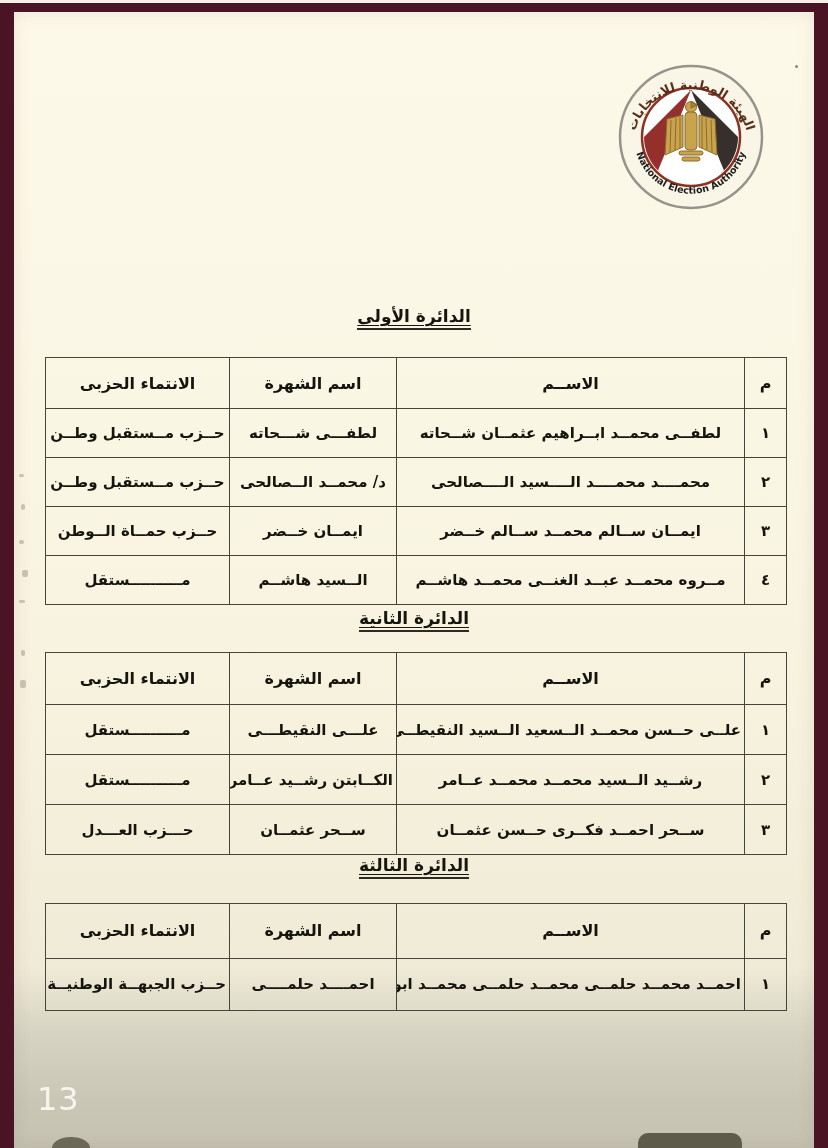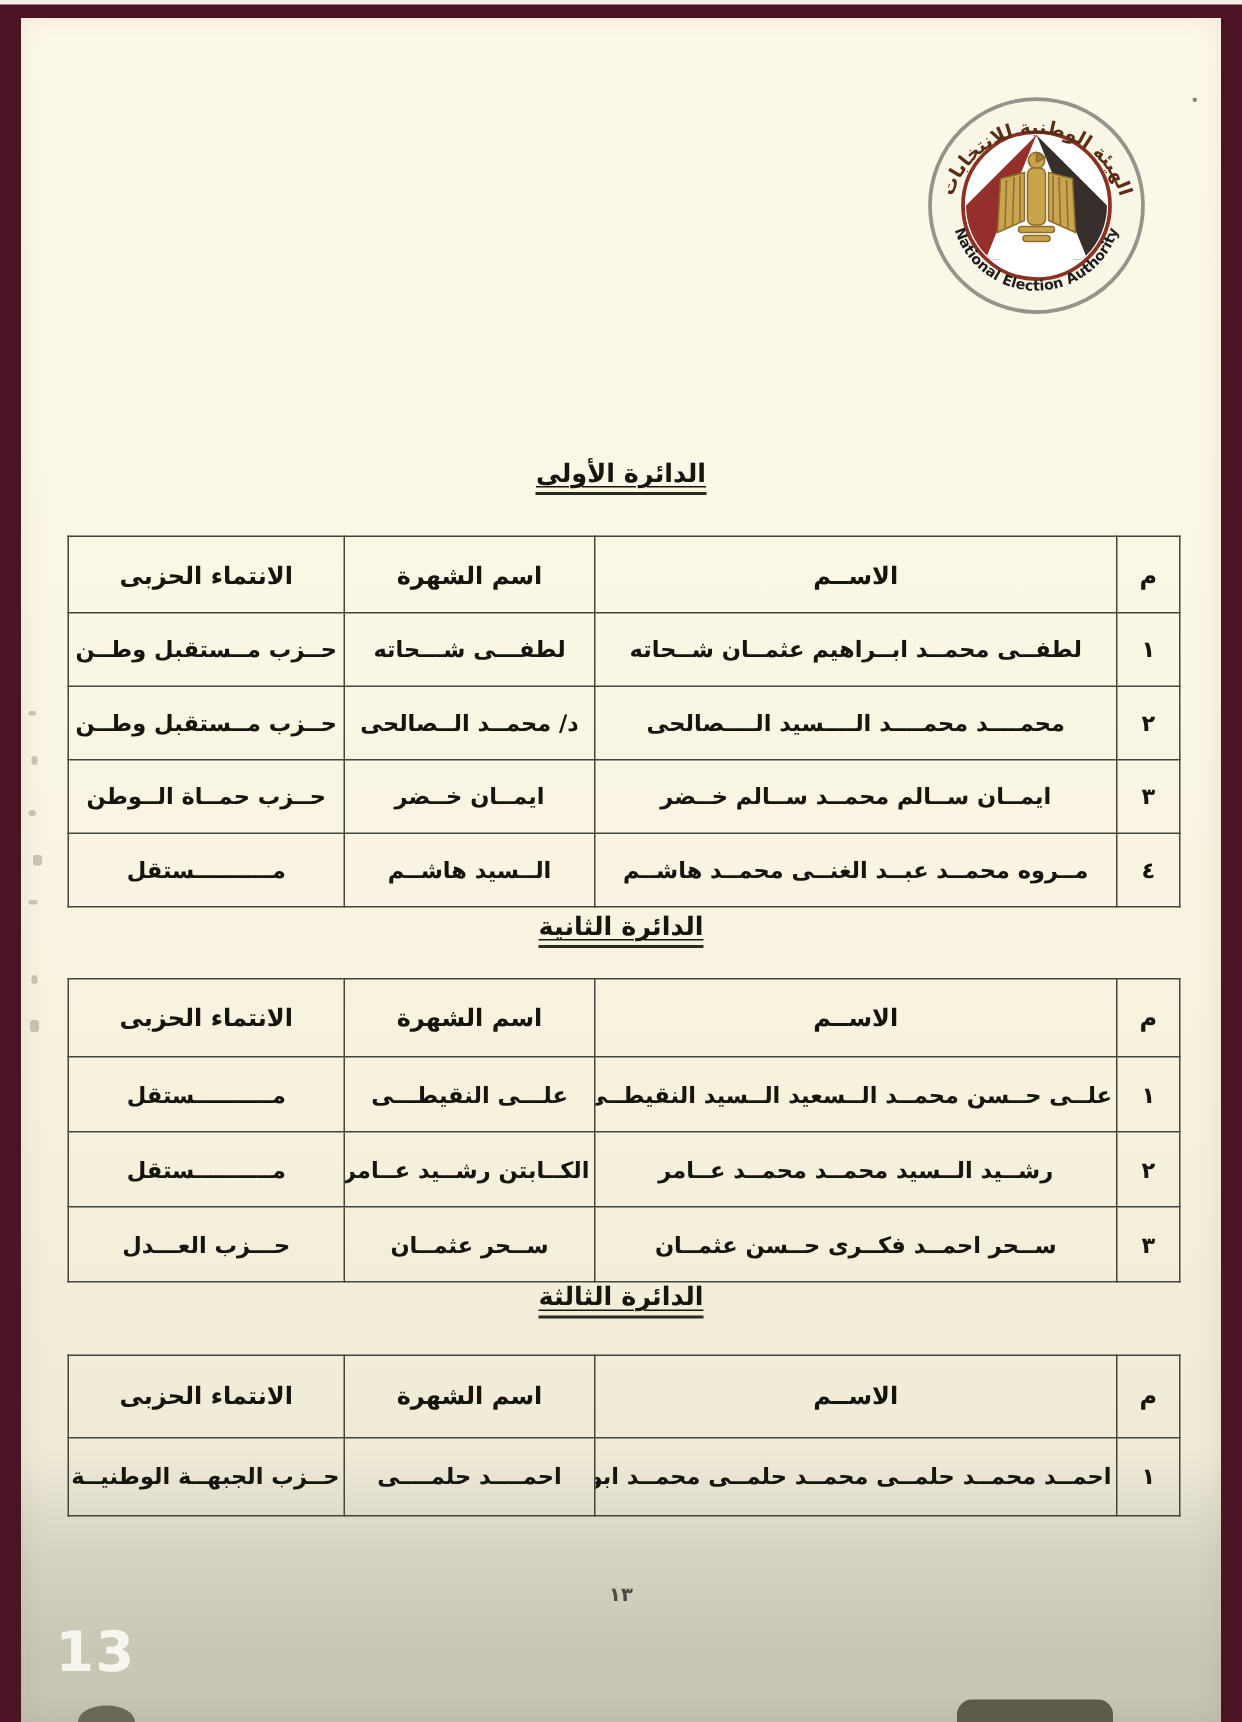--- a/index.html
+++ b/index.html
@@ -33,22 +33,22 @@
     border:1.6px solid #45453c;
     font-weight:bold;color:#15150e;text-align:center;vertical-align:middle;
     padding:0 3px;overflow:hidden;white-space:nowrap;
   }
   table.roster th{font-size:16px;}
   table.roster td{font-size:15px;}
   td.col-num{font-size:15px;}
   
   .arabic-pageno{position:absolute;left:0;width:100%;text-align:center;font-size:13px;color:#4c4c42;font-weight:bold;}
   .overlay-pageno{
-    position:absolute;left:37px;top:1080px;font-size:37px;color:#f7f6ee;
-    font-weight:bold;letter-spacing:1px;z-index:5;
+    position:absolute;left:37px;top:1080px;font-size:32px;color:#f7f6ee;
+    font-weight:normal;letter-spacing:1px;z-index:5;
   }
   
   .margin-mark{position:absolute;background:#8d877a;opacity:.45;border-radius:2px;z-index:2;}
   .dot-mark{position:absolute;width:3px;height:3px;background:#5c5246;border-radius:50%;opacity:.7;}
   
   .peek-circle{position:absolute;left:52px;top:1137px;width:38px;height:22px;background:#6b6857;border-radius:50%;z-index:4;}
   .peek-pill{position:absolute;left:638px;top:1133px;width:104px;height:26px;background:#5e5b4b;border-radius:10px;z-index:4;}
 </style>
 </head>
 <body>
@@ -203,21 +203,20 @@
     </tr>
     <tr>
       <td class="col-num">١</td>
       <td>احمــد محمــد حلمــى محمــد حلمــى محمــد ابوعيطــه</td>
       <td>احمــــد حلمــــى</td>
       <td>حــزب الجبهــة الوطنيــة</td>
     </tr>
   </tbody>
     </table>
 
-  <div class="arabic-pageno" style="top:1044px;">١٣</div>
 
   <div class="margin-mark" style="left:5px;top:462px;width:5px;height:3px;"></div>
   <div class="margin-mark" style="left:7px;top:492px;width:4px;height:6px;"></div>
   <div class="margin-mark" style="left:5px;top:528px;width:5px;height:4px;"></div>
   <div class="margin-mark" style="left:8px;top:558px;width:6px;height:7px;"></div>
   <div class="margin-mark" style="left:5px;top:588px;width:6px;height:3px;"></div>
   <div class="margin-mark" style="left:7px;top:638px;width:4px;height:6px;"></div>
   <div class="margin-mark" style="left:6px;top:668px;width:6px;height:8px;"></div>
 </div>
 

